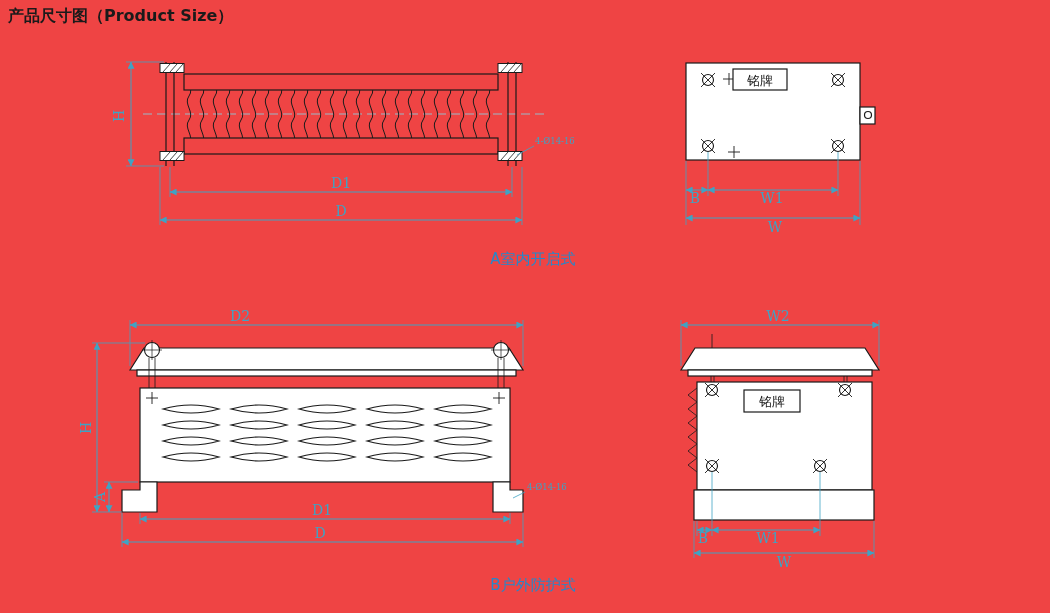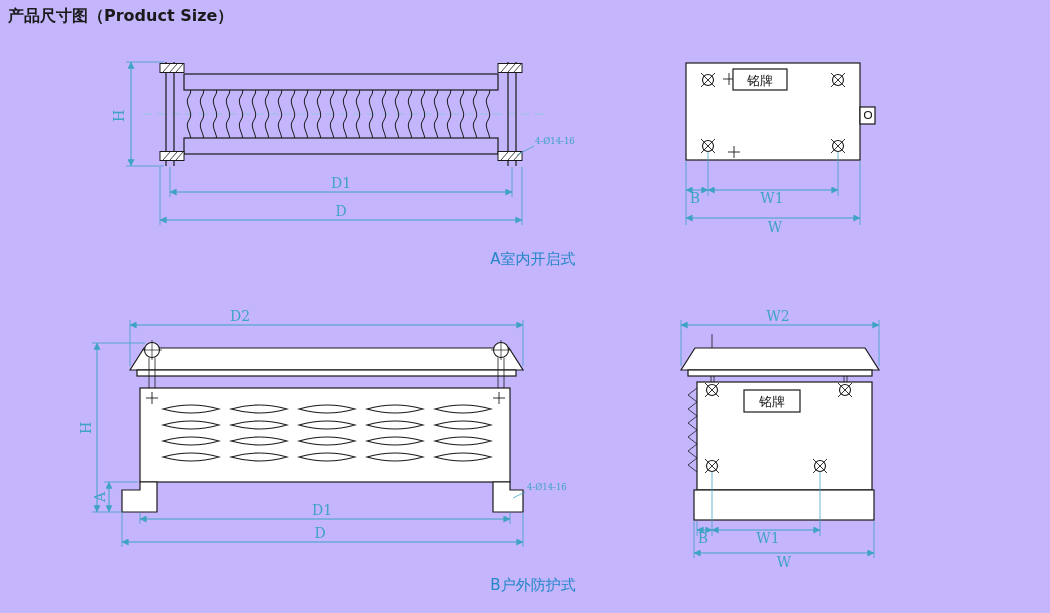--- a/index.html
+++ b/index.html
@@ -1,21 +1,21 @@
 <!DOCTYPE html>
 <html style="--line: #1a1a1a; --dim: #3fa3c4; --caption: #2787c9;"><head>
 <meta charset="utf-8">
 <style>
   :root{
     --line:#1a1a1a;
     --dim:#3fa3c4;
     --caption:#2787c9;
   }
   html,body{margin:0;padding:0;background:#ffffff;}
-  .page{position:relative;width:1050px;height:613px;background:#c4b5fd;overflow:hidden;}
+  .page{position:relative;width:1050px;height:613px;background:#ef4444;overflow:hidden;}
   svg{display:block;}
   .title-text{font-family:"DejaVu Sans","Liberation Sans",sans-serif;font-weight:bold;font-size:16px;fill:var(--line);}
   .caption-text{font-family:"DejaVu Sans","Liberation Sans",sans-serif;font-size:15px;fill:var(--caption);}
   .dim-label{font-family:"DejaVu Serif","Liberation Serif",serif;font-size:14px;fill:var(--dim);}
   .callout-label{font-family:"DejaVu Serif","Liberation Serif",serif;font-size:8.5px;fill:var(--dim);}
   .plate-label{font-family:"DejaVu Sans","Liberation Sans",sans-serif;font-size:13px;fill:var(--line);}
   .ol{fill:none;stroke:var(--line);stroke-width:1.2;}
   .olf{fill:#ffffff;stroke:var(--line);stroke-width:1.2;}
   .thin{fill:none;stroke:var(--line);stroke-width:0.8;}
   .dim{fill:none;stroke:var(--dim);stroke-width:1;}

